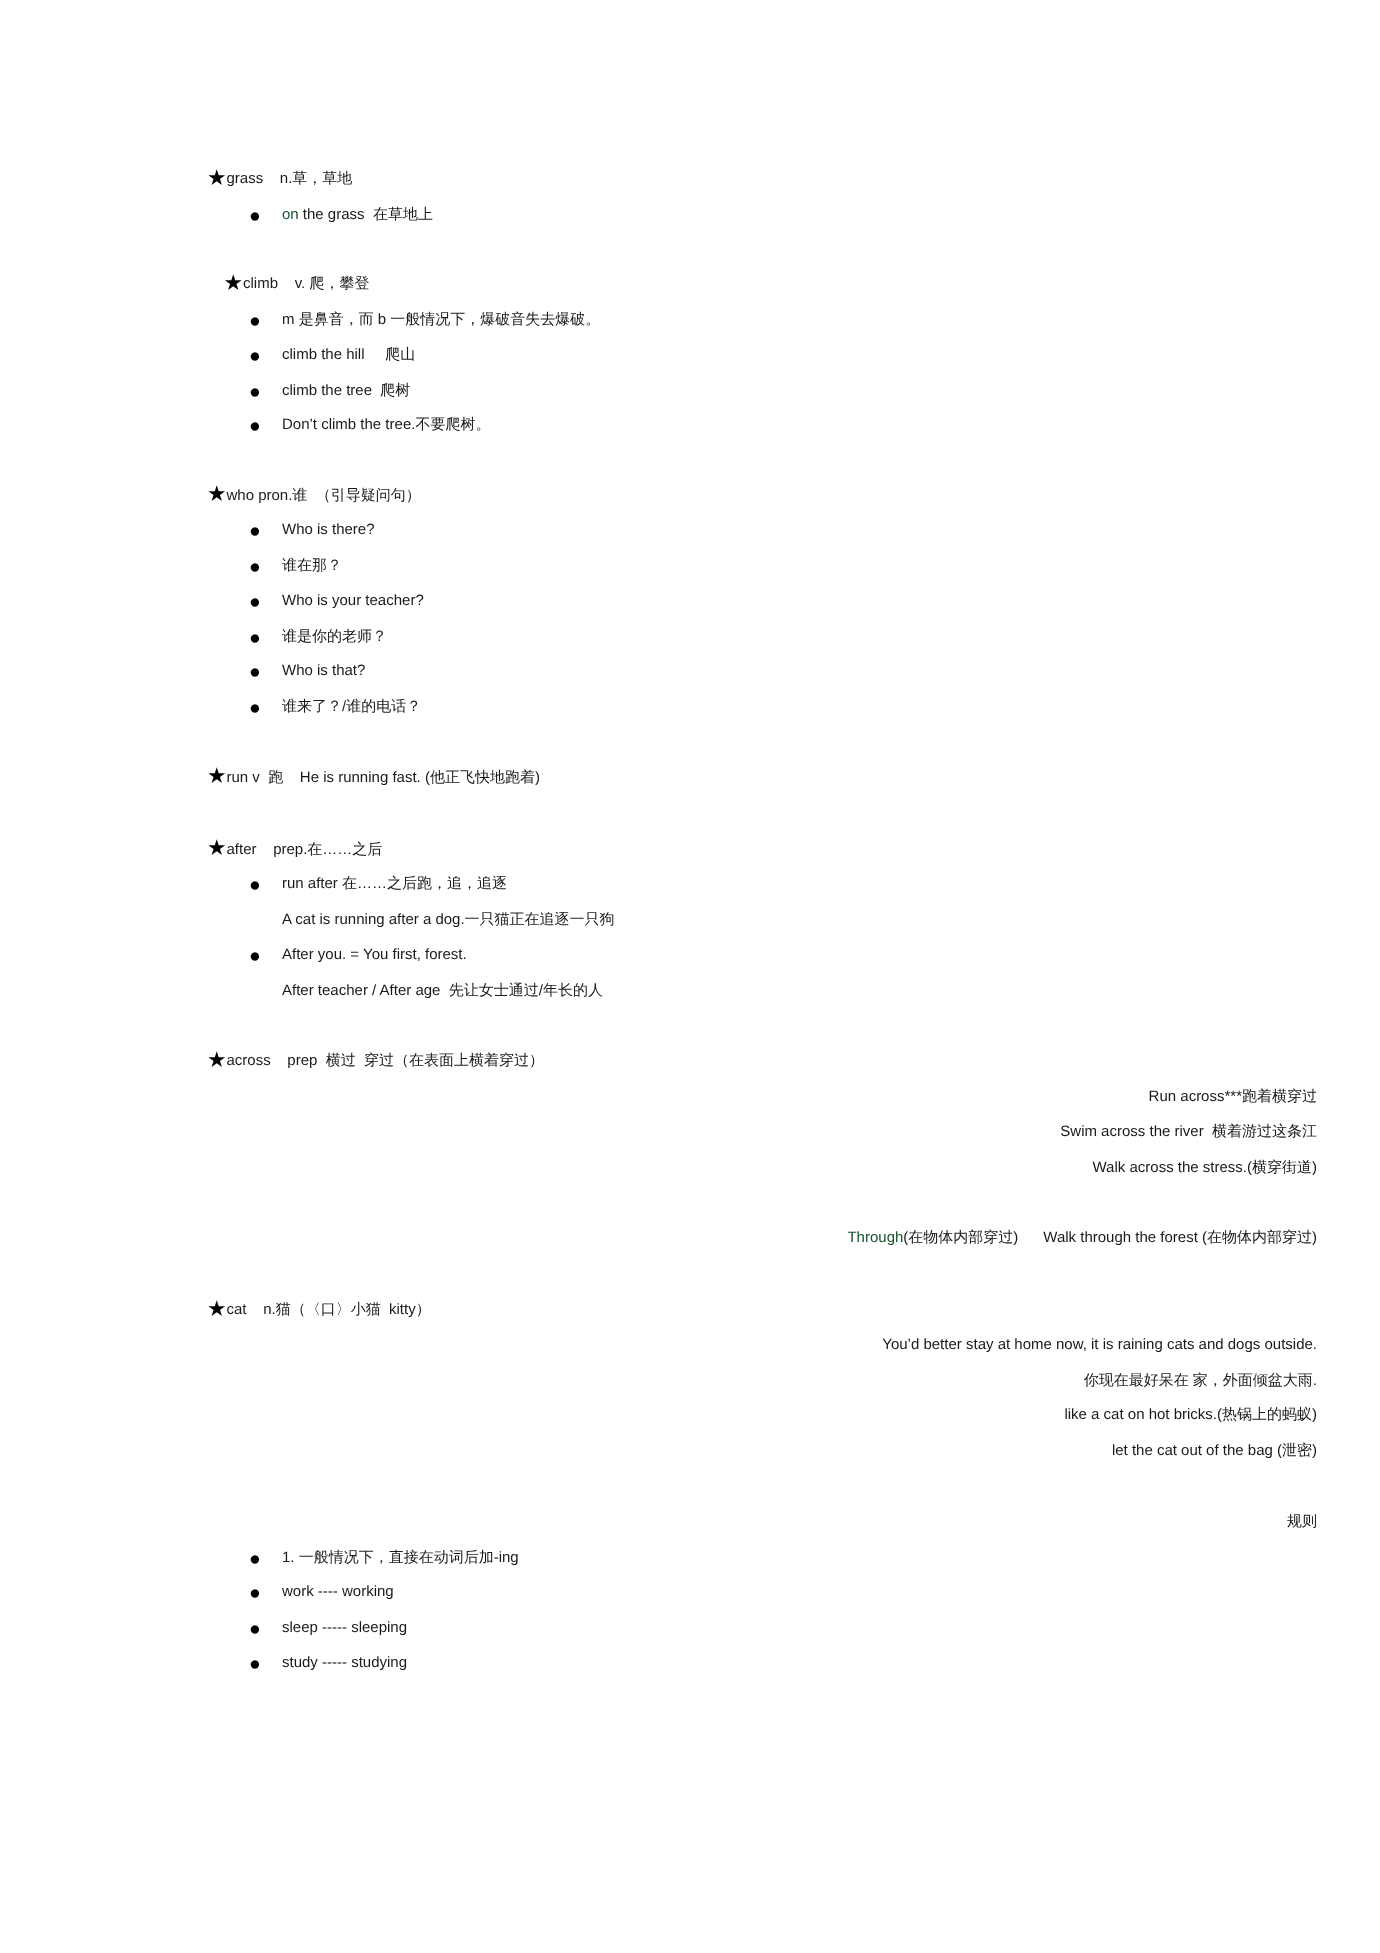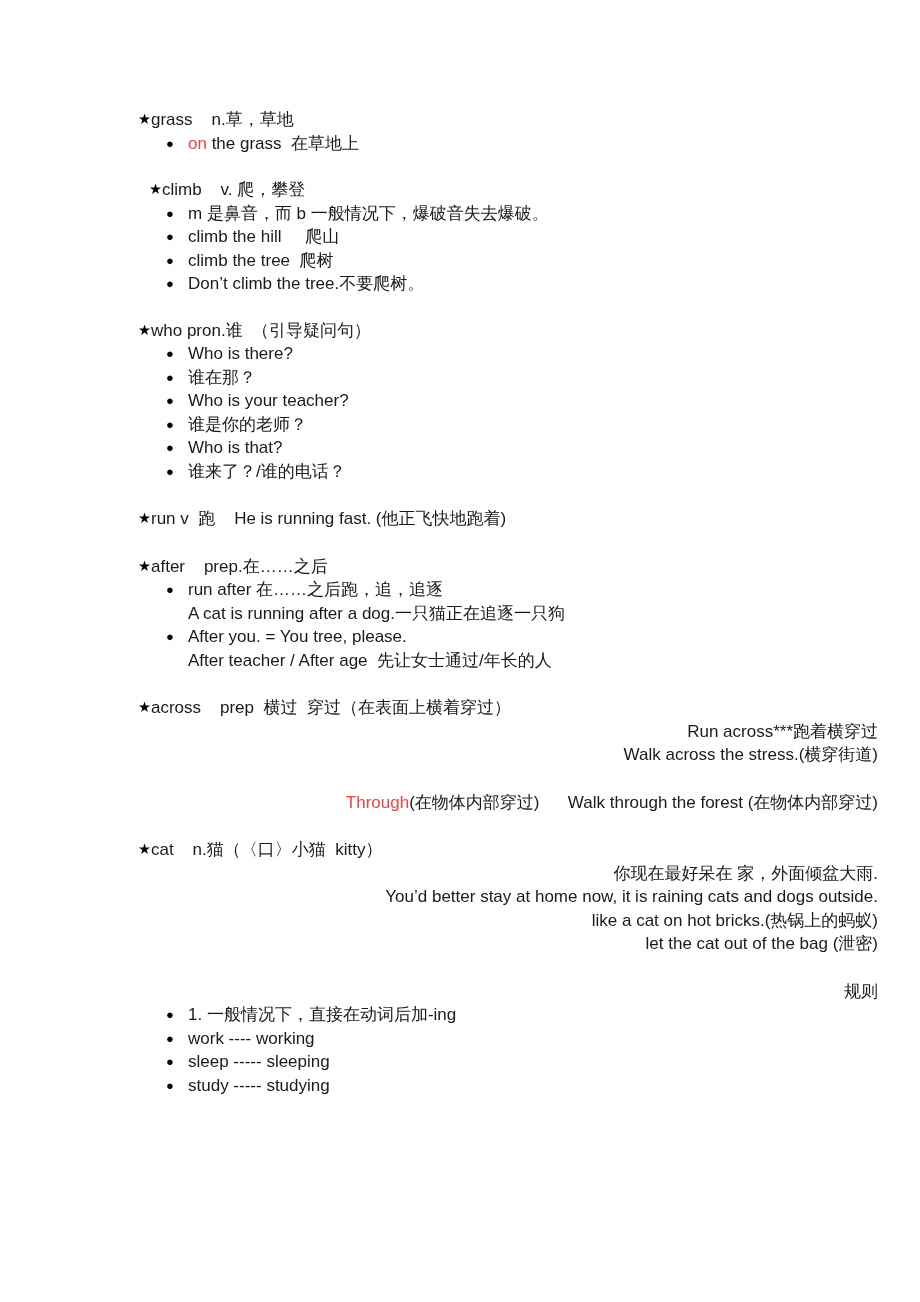--- a/index.html
+++ b/index.html
@@ -26,21 +26,21 @@
   }
   .doc-body {
     position: absolute;
     left: 138px;
     top: 108px;
     width: 740px;
   }
 
   
   .line {
-    font-size: 17px;
+    font-size: 10px;
     line-height: 23.5px;
     white-space: pre-wrap;
     color: #1a1a1a;
   }
 
   
   .star-row {
     display: flex;
     align-items: flex-start;
     margin: 0;
@@ -85,21 +85,21 @@
     text-align: right;
   }
 
   
   .section {
     margin-bottom: 0;
   }
   .gap-sm { height: 23px; }
   .gap-md { height: 24px; }
 
-  .red { color: #ef4444; }
+  .red { color: #14532d; }
   .plain-head {
     padding-left: 0px;
     text-align: right;
   }
 </style>
 </head>
 <body>
 
 <div class="page">
   <div class="doc-body">
@@ -191,62 +191,65 @@
       </div>
       <div class="bullet-row">
         <span class="bullet-glyph">●</span>
         <span class="line">run after 在……之后跑，追，追逐</span>
       </div>
       <div class="cont-row">
         <span class="line">A cat is running after a dog.一只猫正在追逐一只狗</span>
       </div>
       <div class="bullet-row">
         <span class="bullet-glyph">●</span>
-        <span class="line">After you. = You tree, please.</span>
+        <span class="line">After you. = You first, forest.</span>
       </div>
       <div class="cont-row">
         <span class="line">After teacher / After age  先让女士通过/年长的人</span>
       </div>
     </div>
 
     <div class="gap-md"></div>
 
     <div class="section">
       <div class="star-row">
         <span class="star-glyph">★</span>
         <span class="line">across    prep  横过  穿过（在表面上横着穿过）</span>
       </div>
       <div class="cont-row under-star">
         <span class="line">Run across***跑着横穿过</span>
       </div>
       <div class="cont-row under-star">
+        <span class="line">Swim across the river  横着游过这条江</span>
+      </div>
+      <div class="cont-row under-star">
         <span class="line">Walk across the stress.(横穿街道)</span>
       </div>
     </div>
 
     <div class="gap-md"></div>
 
     <div class="section">
       <div class="cont-row under-star">
         <span class="line"><span class="red">Through</span><span>(在物体内部穿过)      Walk through the forest (在物体内部穿过)</span></span>
       </div>
     </div>
 
     <div class="gap-md"></div>
 
     <div class="section">
       <div class="star-row">
         <span class="star-glyph">★</span>
         <span class="line">cat    n.猫（〈口〉小猫  kitty）</span>
       </div>
       <div class="cont-row under-star">
+        <span class="line">You’d better stay at home now, it is raining cats and dogs outside.</span>
+      </div>
+      <div class="cont-row under-star">
         <span class="line">你现在最好呆在 家，外面倾盆大雨.</span>
-      </div>
-      <div class="cont-row under-star">
-        <span class="line">You’d better stay at home now, it is raining cats and dogs outside.</span>
       </div>
       <div class="cont-row under-star">
         <span class="line">like a cat on hot bricks.(热锅上的蚂蚁)</span>
       </div>
       <div class="cont-row under-star">
         <span class="line">let the cat out of the bag (泄密)</span>
       </div>
     </div>
 
     <div class="gap-md"></div>

